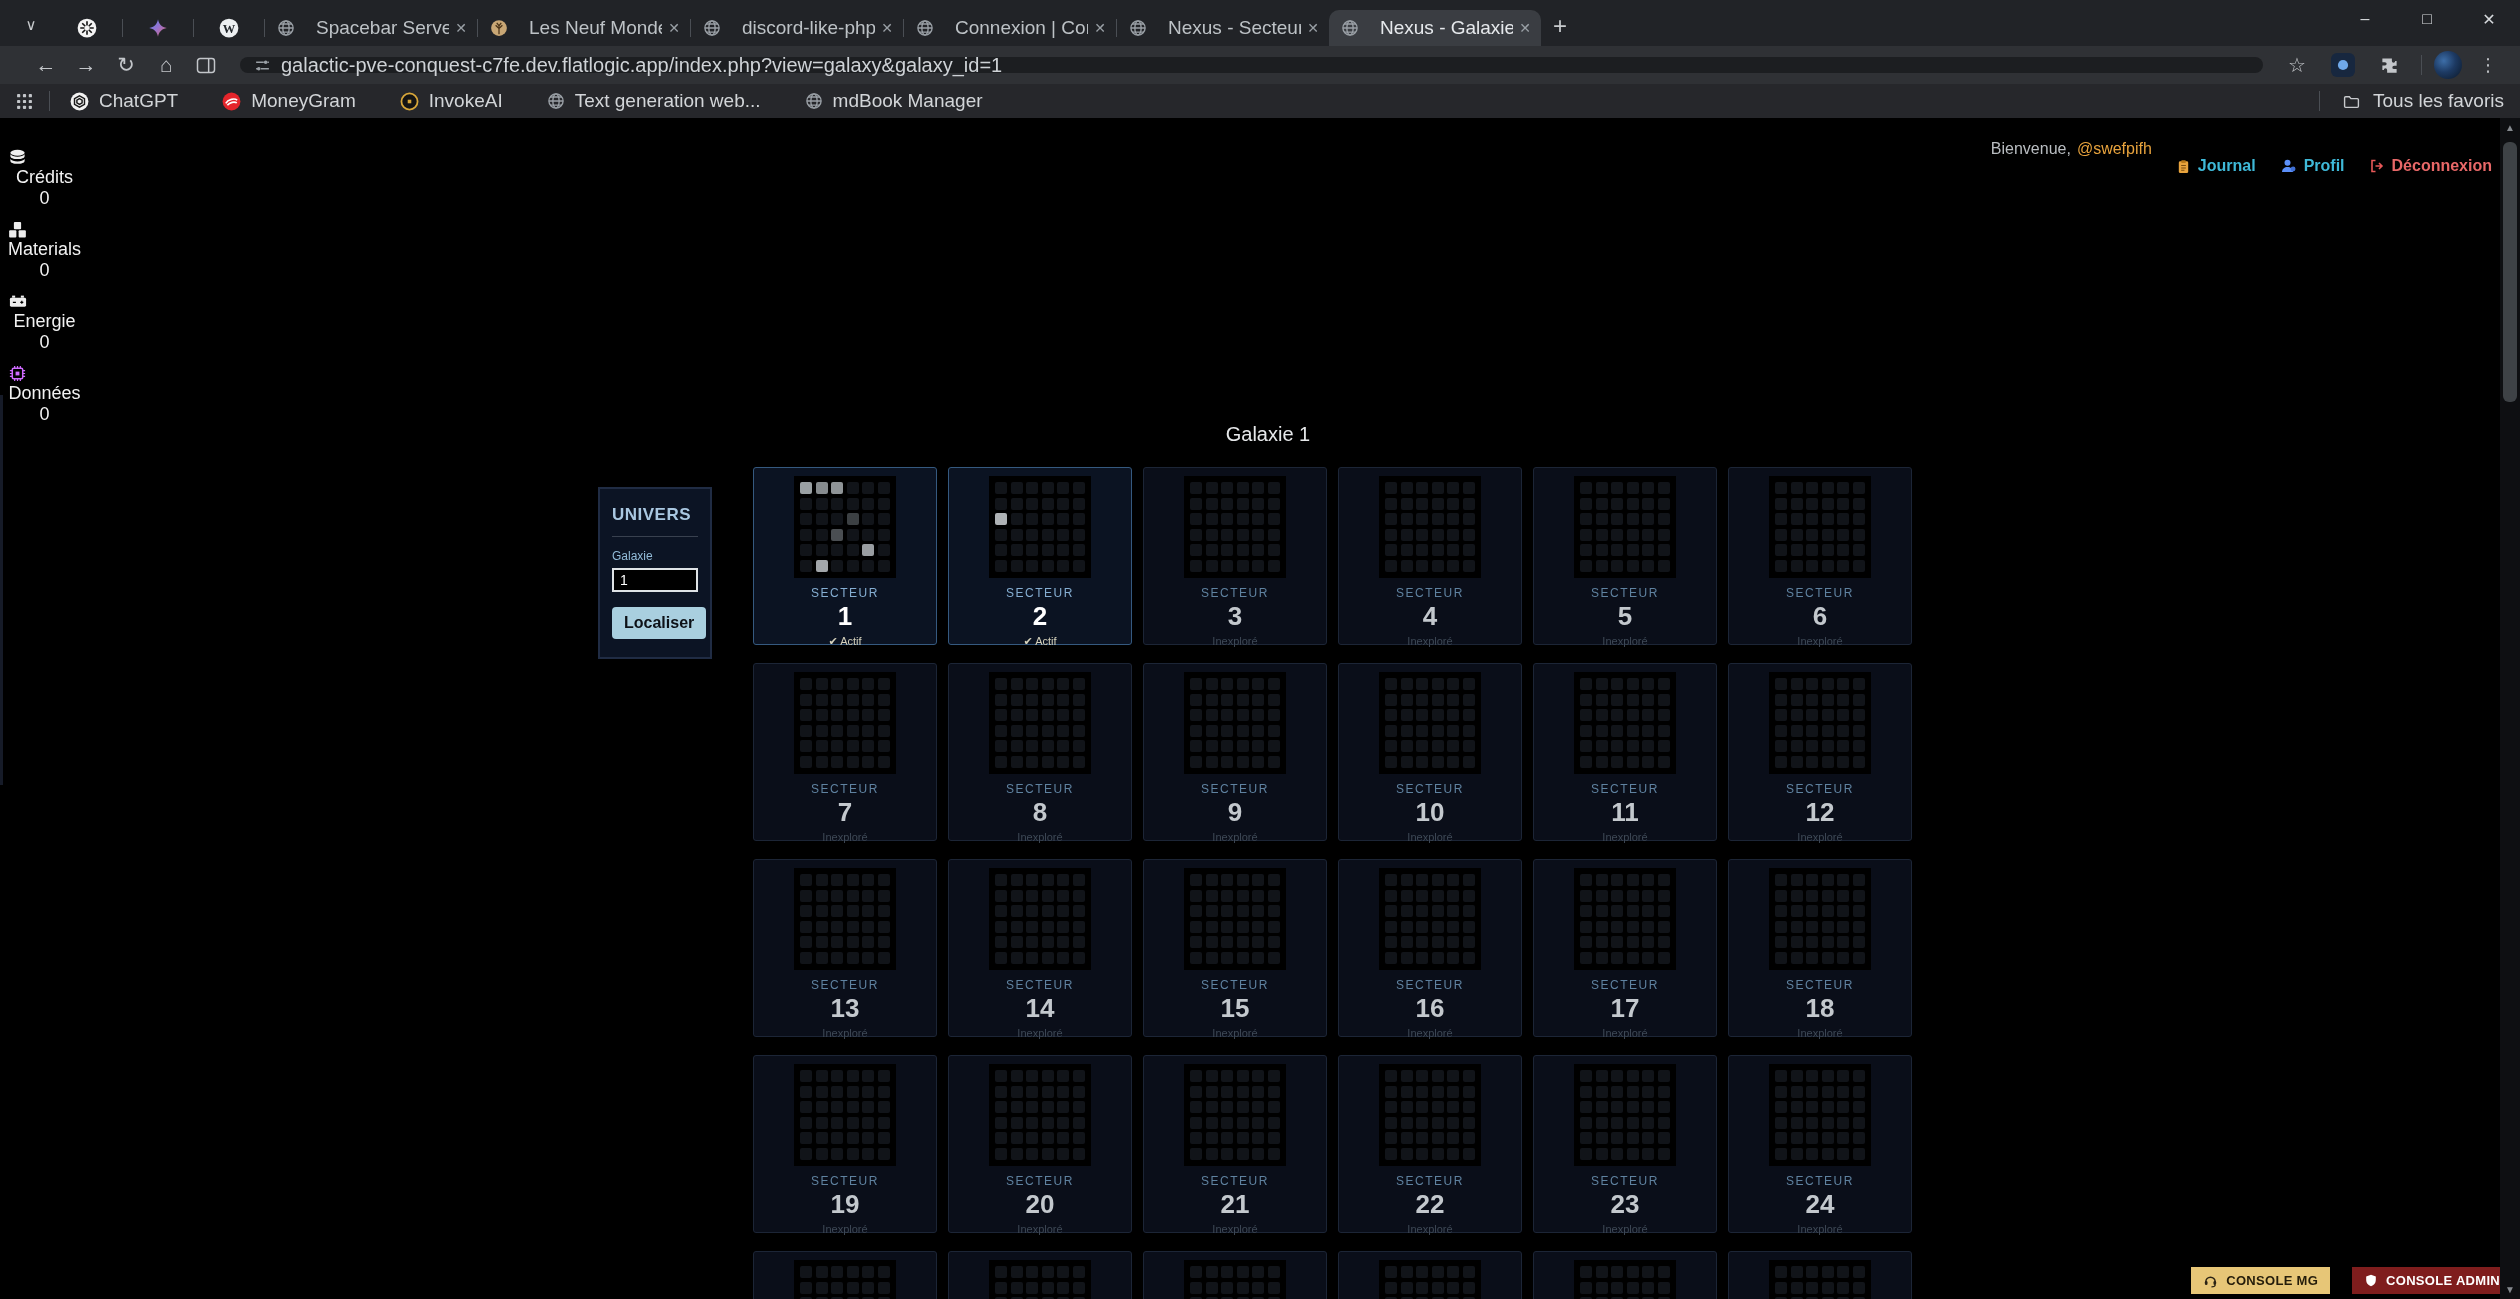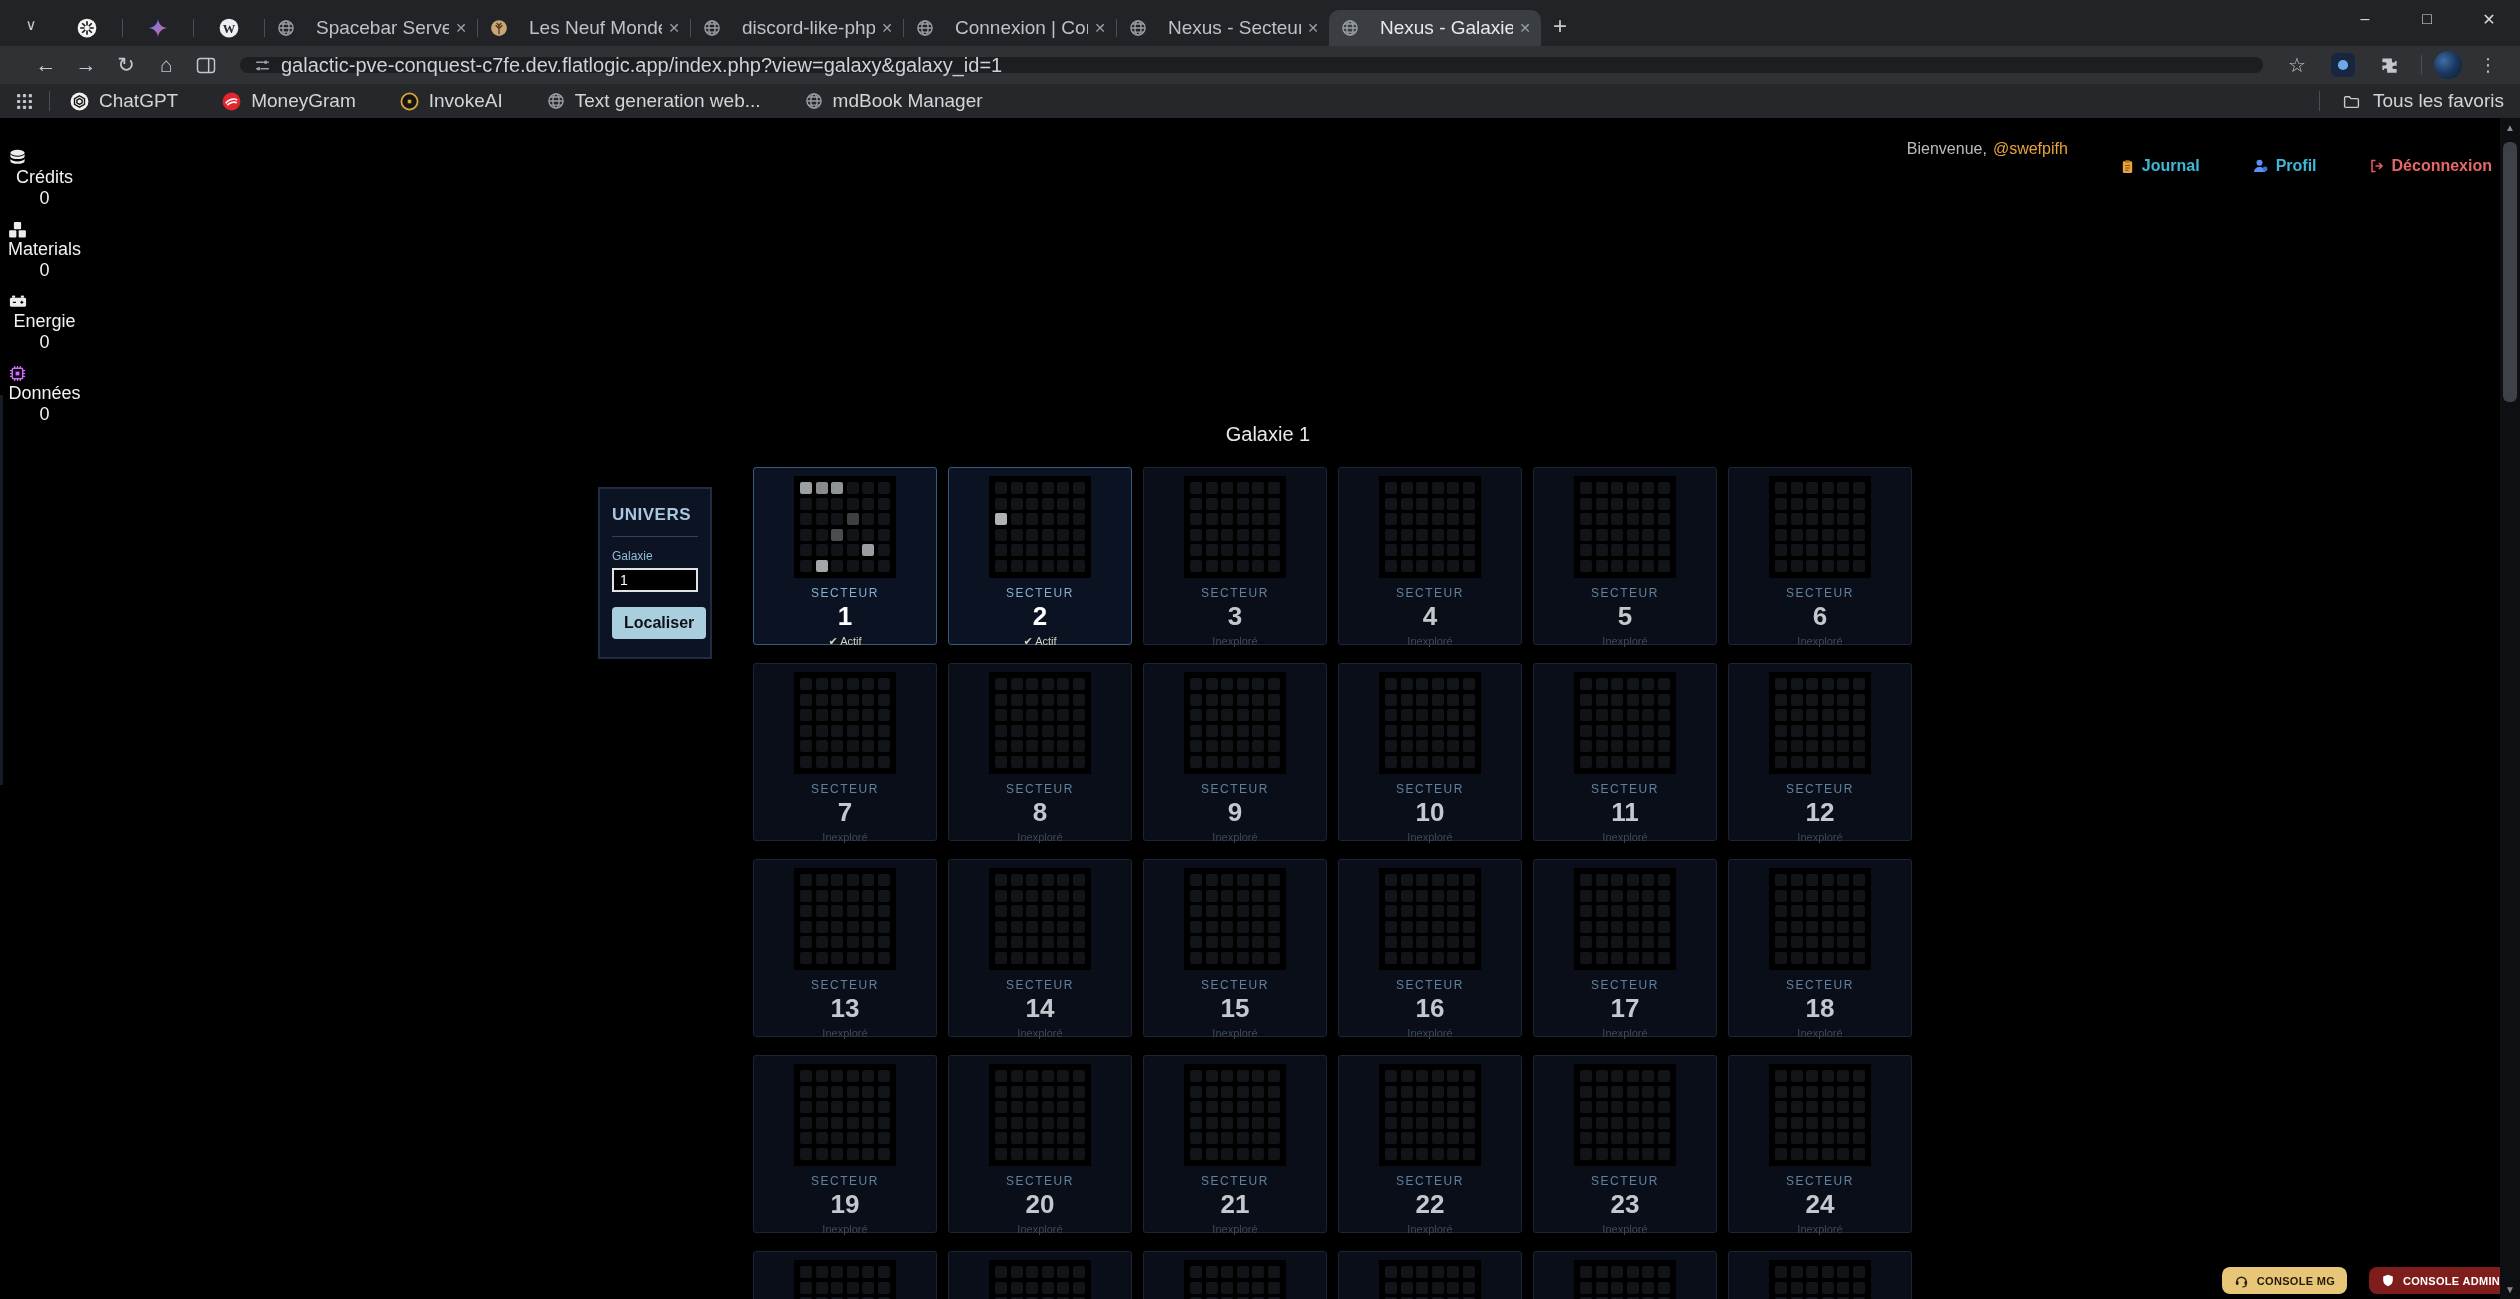--- a/index.html
+++ b/index.html
@@ -34,21 +34,21 @@
 
   .bookbar { height:34px; background:#26272b; display:flex; align-items:center; padding:0 16px; }
   .bm-item { display:flex; align-items:center; gap:10px; color:#d2d5d8; font-size:19px; margin-right:44px; white-space:nowrap; }
   .bb-right { margin-left:auto; display:flex; align-items:center; gap:12px; color:#d2d5d8; font-size:19px; }
   .bb-divider { width:1px; height:20px; background:#4a4e54; margin-right:10px; }
   .appsgrid { margin-right:16px; display:flex; }
 
   
   .page { position:relative; width:2520px; height:1181px; background:#000; overflow:hidden; }
 
-  .page-header { position:absolute; top:5px; right:28px; display:flex; align-items:center; gap:52px;
+  .page-header { position:absolute; top:5px; right:28px; display:flex; align-items:center; gap:24px;
                  font-size:16px; font-weight:bold; }
   .ph-welcome { color:#b9bdc1; font-weight:normal; }
   .ph-user { color:#e8a33d; margin-left:6px; font-weight:normal; }
   .ph-link { display:flex; align-items:center; gap:7px;margin-top:34px; }
 
   .resources { position:absolute; left:8px; top:28px;text-align:center; }
   .res-block { margin-bottom:9px; }
   .res-icon { height:21px; display:flex; align-items:flex-end; }
   .res-label { color:#f2f2f2; font-size:18px; line-height:21px; }
   .res-value { color:#f2f2f2; font-size:18px; line-height:21px; }
@@ -75,22 +75,22 @@
                display:grid; grid-template-columns:repeat(6,12px); grid-template-rows:repeat(6,12px); gap:3.6px; }
   .cell { width:12px; height:12px; border-radius:2px; background:#111419; }
   .sec-label { margin-top:8px; font-size:12px; letter-spacing:1.5px; color:#5f82a0; }
   .sector.active .sec-label { color:#85aed2; }
   .sec-number { margin-top:1px; font-size:26px; font-weight:bold; color:#c3c8cd; }
   .sector.active .sec-number { color:#ffffff; }
   .sec-status { margin-top:3px; font-size:11px; color:#3e4956; }
   .sector.active .sec-status { color:#d6d2bc; }
 
   .console-area { position:absolute; right:8px; bottom:5px; display:flex; gap:22px; z-index:3; }
-  .console-btn { display:flex; align-items:center; gap:8px; border:none; border-radius:8px;
-                 font-weight:bold; font-size:11px; padding:6px 12px; font-family:"Liberation Sans",sans-serif;
+  .console-btn { display:flex; align-items:center; gap:8px; border:none; border-radius:0;
+                 font-weight:bold; font-size:13px; padding:6px 12px; font-family:"Liberation Sans",sans-serif;
                  letter-spacing:.3px; white-space:nowrap; }
 
   .v-scrollbar { position:absolute; right:0; top:0; width:20px; height:100%; background:#0e0f12; z-index:9; }
   .sb-arrow { position:absolute; left:0; width:20px; text-align:center; color:#85898e; font-size:10px; }
   .sb-up { top:4px; } .sb-down { bottom:4px; }
   .sb-thumb { position:absolute; left:3px; right:3px; top:24px; height:260px; background:#3e4246; border-radius:6px; }
 
   .left-strip { position:absolute; left:0; top:277px; width:3px; height:390px; background:#161b28; }
 
   svg { display:block; }

